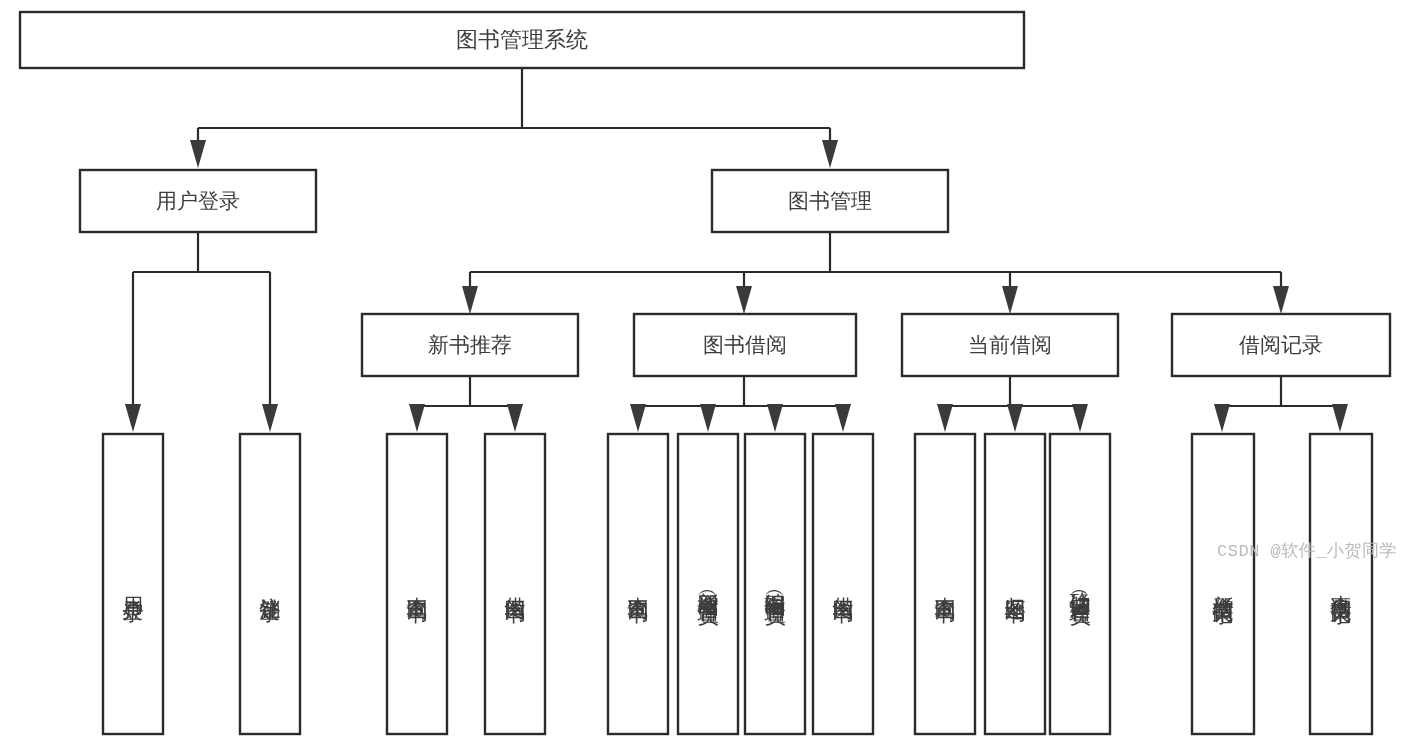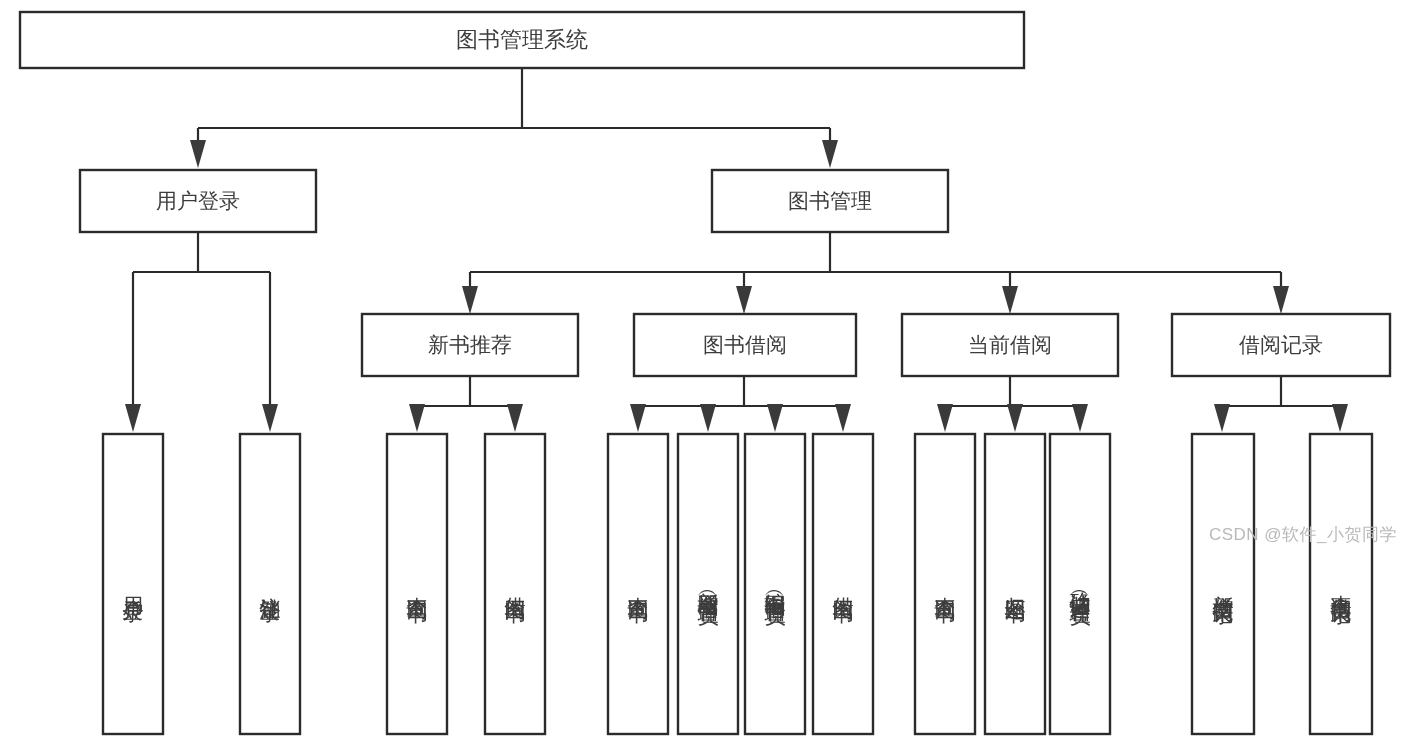--- a/index.html
+++ b/index.html
@@ -63,22 +63,22 @@
     font-size: 21px;
     line-height: 1.05;
     letter-spacing: 2px;
     color: #3d3d3d;
     white-space: nowrap;
     pointer-events: none;
   }
   .watermark {
     position: absolute;
     right: 8px;
-    bottom: 22px;
-    font-family: Liberation Sans, sans-serif;
+    bottom: 6px;
+    font-family: Liberation Mono, monospace;
     font-size: 17px;
     color: #b9b9b9;
     letter-spacing: 0.5px;
     white-space: nowrap;
   }
 </style>
 </head>
 <body>
 
 <div id="diagram-root">

